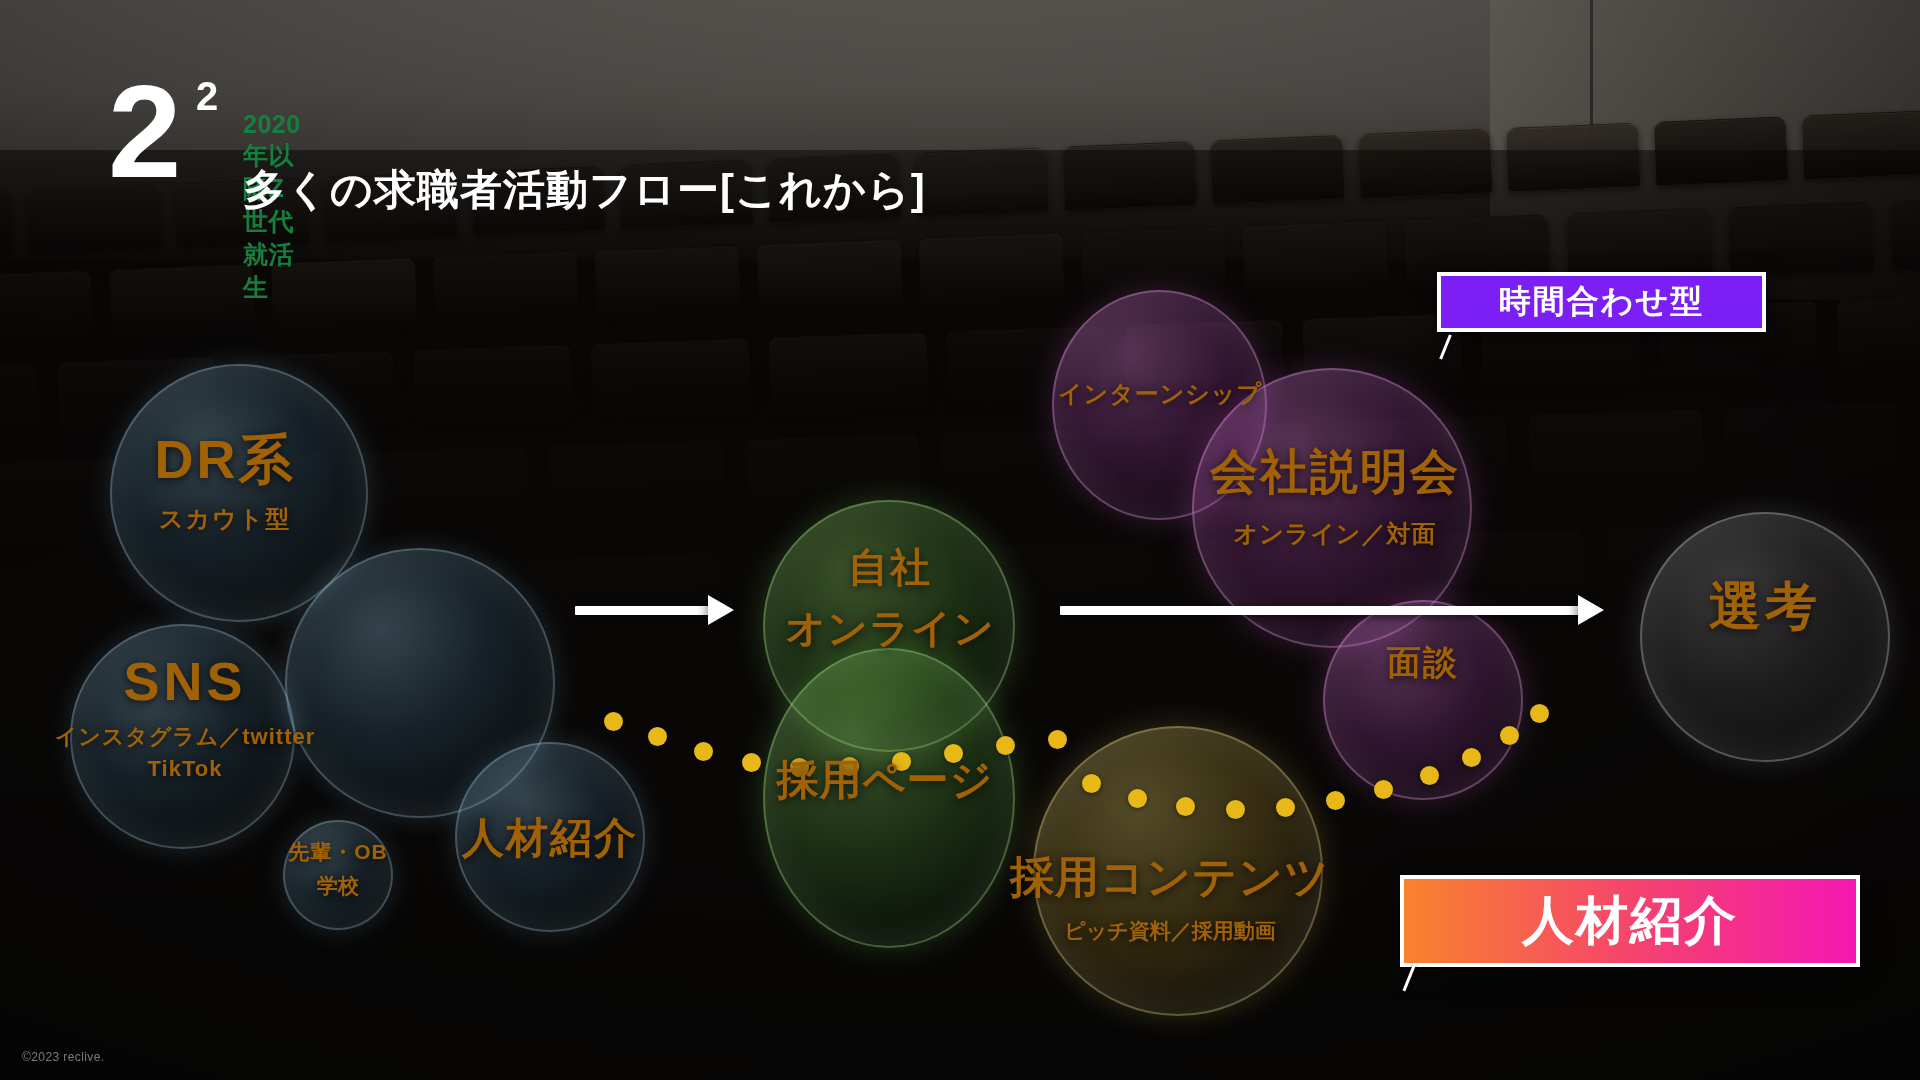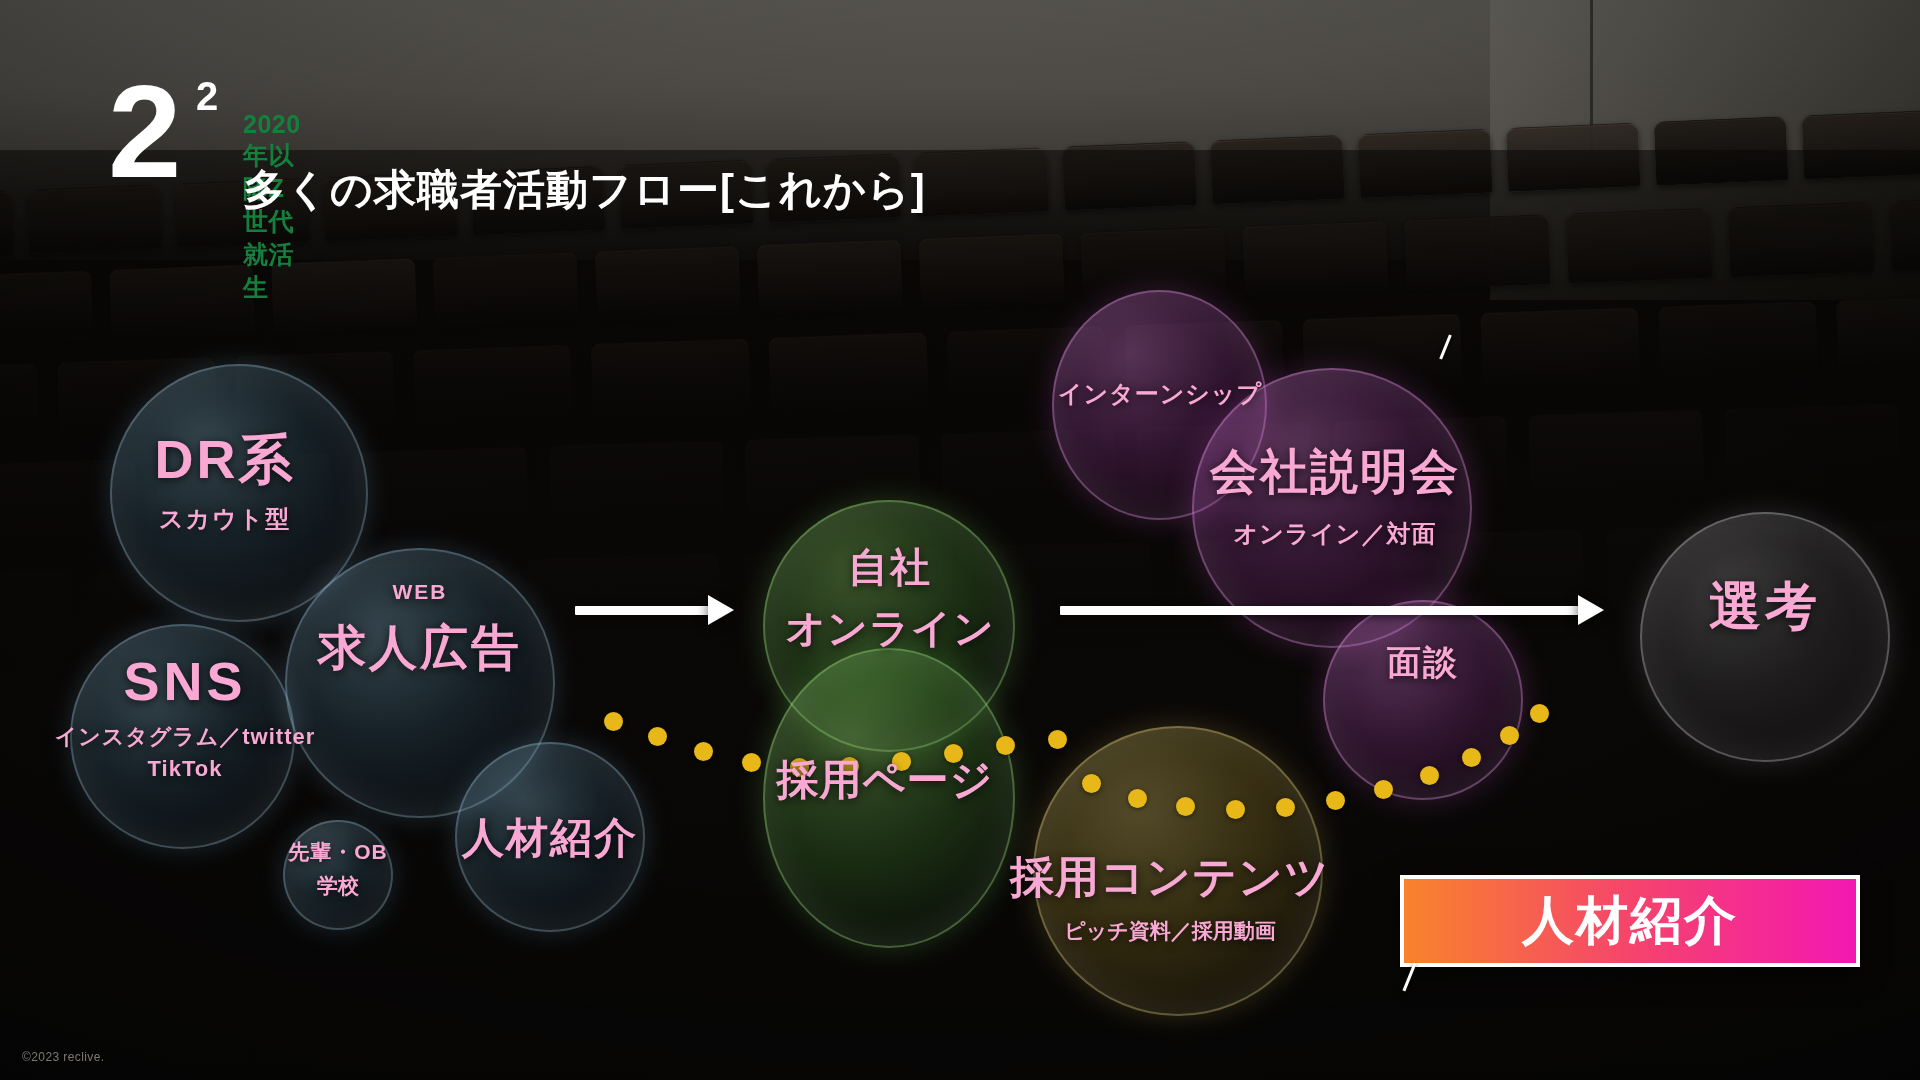--- a/index.html
+++ b/index.html
@@ -55,21 +55,21 @@
   .bub.green { background:radial-gradient(circle at 36% 28%, rgba(150,225,110,.34) 0%, rgba(85,170,60,.24) 45%, rgba(45,105,35,.18) 72%, rgba(30,70,25,.12) 100%);
               box-shadow:0 0 0 2px rgba(160,230,120,.32) inset, 0 0 30px rgba(120,210,90,.22); }
   .bub.purple { background:radial-gradient(circle at 36% 28%, rgba(228,130,230,.34) 0%, rgba(165,60,170,.25) 45%, rgba(105,30,110,.18) 74%, rgba(70,20,75,.12) 100%);
               box-shadow:0 0 0 2px rgba(235,150,235,.32) inset, 0 0 30px rgba(200,90,205,.22); }
   .bub.gold { background:radial-gradient(circle at 36% 28%, rgba(235,215,110,.32) 0%, rgba(190,160,50,.24) 45%, rgba(120,100,30,.17) 74%, rgba(80,65,20,.10) 100%);
               box-shadow:0 0 0 2px rgba(240,220,130,.30) inset, 0 0 30px rgba(215,185,80,.20); }
   .bub.grey { background:radial-gradient(circle at 36% 28%, rgba(225,225,230,.22) 0%, rgba(150,150,158,.15) 45%, rgba(95,95,102,.12) 74%, rgba(60,60,66,.08) 100%);
               box-shadow:0 0 0 2px rgba(225,228,235,.28) inset, 0 0 30px rgba(190,195,205,.16); }
 
   
-  .lbl { position:absolute; color:#f9a8d4; text-align:center; white-space:nowrap;
+  .lbl { position:absolute; color:#a16207; text-align:center; white-space:nowrap;
          text-shadow:0 2px 10px rgba(0,0,0,.75); }
   .lbl .big { display:block; font-weight:800; }
   .lbl .sub { display:block; font-weight:700; }
 
   
   .arrowline { position:absolute; height:9px; background:#fff; border-radius:1px;
                box-shadow:0 2px 8px rgba(0,0,0,.6); }
   .arrowhead { position:absolute; width:0; height:0; border-top:15px solid transparent;
                border-bottom:15px solid transparent; border-left:26px solid #fff;
                filter:drop-shadow(0 2px 6px rgba(0,0,0,.6)); }
@@ -260,24 +260,20 @@
     <span class="big" style="font-size:54px; letter-spacing:3px;">DR系</span>
     <span class="sub" style="font-size:24px; margin-top:6px; letter-spacing:2px;">スカウト型</span>
   </div>
 
   <div class="lbl" style="left:40px; top:650px; width:290px;">
     <span class="big" style="font-size:54px; letter-spacing:4px;">SNS</span>
     <span class="sub" style="font-size:22px; margin-top:10px; letter-spacing:1px;">インスタグラム／twitter</span>
     <span class="sub" style="font-size:22px; margin-top:4px; letter-spacing:1px;">TikTok</span>
   </div>
 
-  <div class="lbl" style="left:285px; top:580px; width:270px;">
-    <span class="sub" style="font-size:21px; letter-spacing:2px;">WEB</span>
-    <span class="big" style="font-size:48px; margin-top:12px; letter-spacing:3px;">求人広告</span>
-  </div>
 
   <div class="lbl" style="left:258px; top:838px; width:160px;">
     <span class="sub" style="font-size:21px; letter-spacing:1px;">先輩・OB</span>
     <span class="sub" style="font-size:21px; margin-top:6px;">学校</span>
   </div>
 
   <div class="lbl" style="left:440px; top:810px; width:220px;">
     <span class="big" style="font-size:42px; letter-spacing:2px;">人材紹介</span>
   </div>
 
@@ -305,19 +301,20 @@
   </div>
 
   <div class="lbl" style="left:1323px; top:640px; width:200px;">
     <span class="big" style="font-size:34px; letter-spacing:2px;">面談</span>
   </div>
 
   <div class="lbl" style="left:1640px; top:572px; width:250px;">
     <span class="big" style="font-size:52px; letter-spacing:4px;">選考</span>
   </div>
 
+  <div class="badge purple" style="left:1437px; top:272px; width:329px; height:60px; font-size:32px;">時間合わせ型</div>
   <div class="badge-tick" style="left:1444px; top:334px;"></div>
 
   <div class="badge grad" style="left:1400px; top:875px; width:460px; height:92px; font-size:52px;">人材紹介</div>
   <div class="badge-tick" style="left:1408px; top:962px; height:30px;"></div>
 
   <div class="copyright">©2023 reclive.</div>
 </div>
 
 </body></html>

